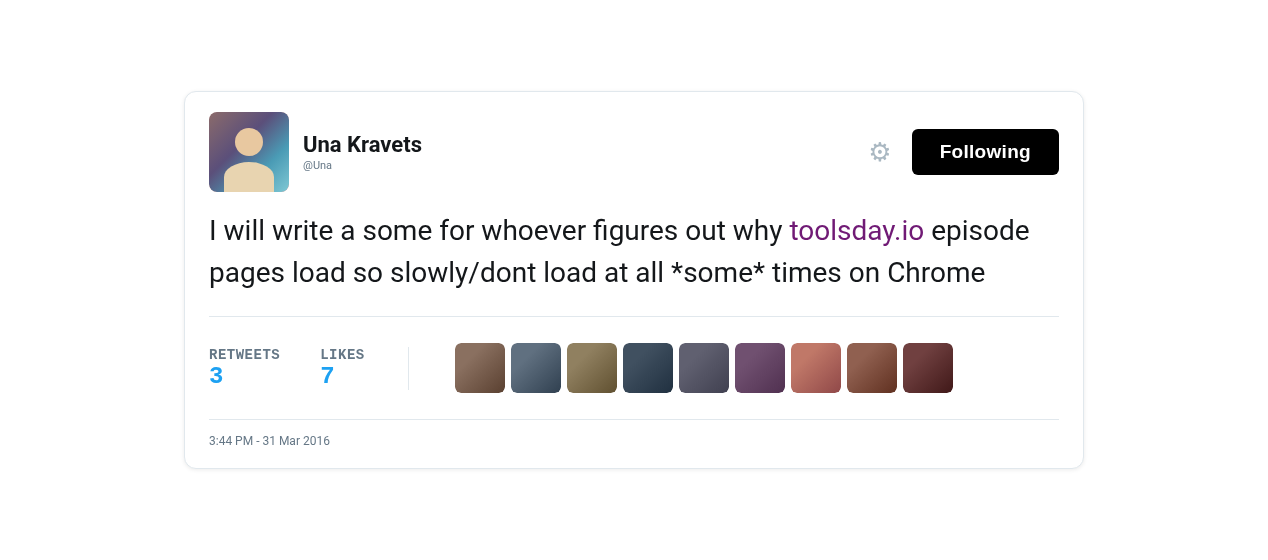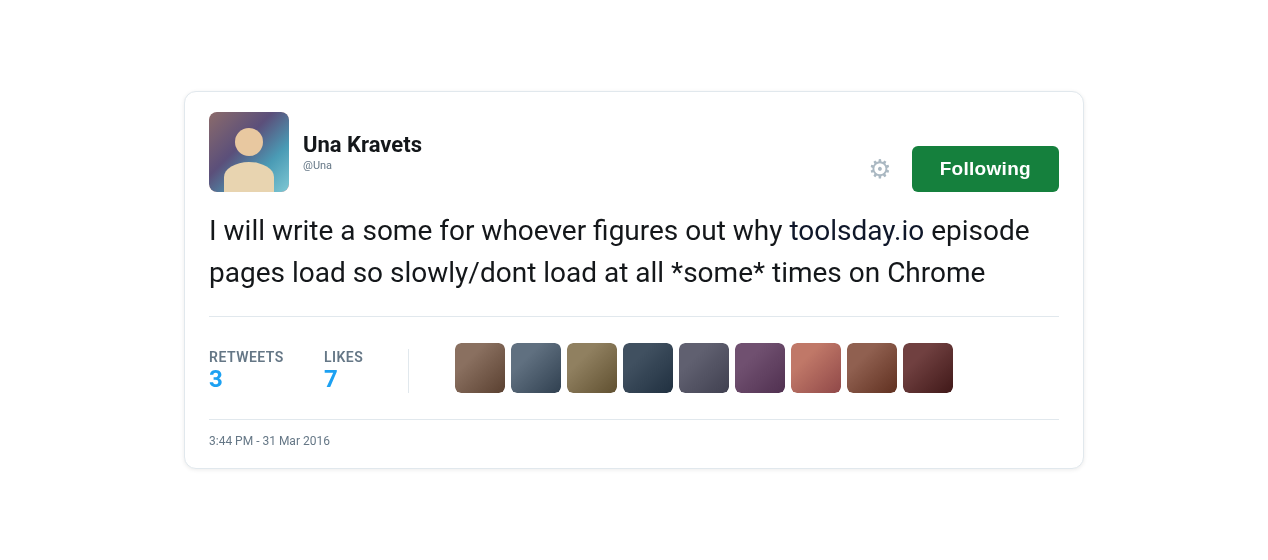--- a/index.html
+++ b/index.html
@@ -15,21 +15,21 @@
     .tweet-card {
       background: #fff;
       border: 1px solid #e1e8ed;
       border-radius: 12px;
       padding: 20px 24px;
       width: 900px;
       box-shadow: 0 1px 4px rgba(0,0,0,0.08);
     }
     .tweet-header {
       display: flex;
-      align-items: flex-end;
+      align-items: center;
       justify-content: space-between;
       margin-bottom: 18px;
     }
     .tweet-header-left {
       display: flex;
       align-items: center;
       gap: 14px;
     }
     .avatar {
       width: 80px;
@@ -88,51 +88,52 @@
       display: flex;
       align-items: center;
       gap: 20px;
     }
     .gear-icon {
       color: #aab8c2;
       font-size: 26px;
       cursor: pointer;
     }
     .following-btn {
-      background: #15803d;
+      background: #000000;
       color: #fff;
       border: none;
       border-radius: 6px;
       padding: 12px 28px;
       font-size: 19px;
       font-weight: 700;
       cursor: pointer;
       letter-spacing: 0.3px;
     }
     .tweet-body {
       font-size: 28px;
       line-height: 1.5;
       color: #14171a;
       margin-bottom: 22px;
       font-weight: 400;
     }
     .tweet-link {
-      color: #0f172a;
+      color: #701a75;
       text-decoration: none;
     }
     .divider {
       border: none;
       border-top: 1px solid #e1e8ed;
       margin: 14px 0;
     }
     .tweet-stats {
       display: flex;
-      align-items: flex-end;
+      align-items: center;
       padding: 12px 0;
       gap: 16px;
+      font-family: Liberation Mono, monospace;
     }
     .stats-left {
       display: flex;
       gap: 40px;
       padding-right: 40px;
       border-right: 1px solid #e1e8ed;
       min-width: 200px;
     }
     .stat-item {
       display: flex;

